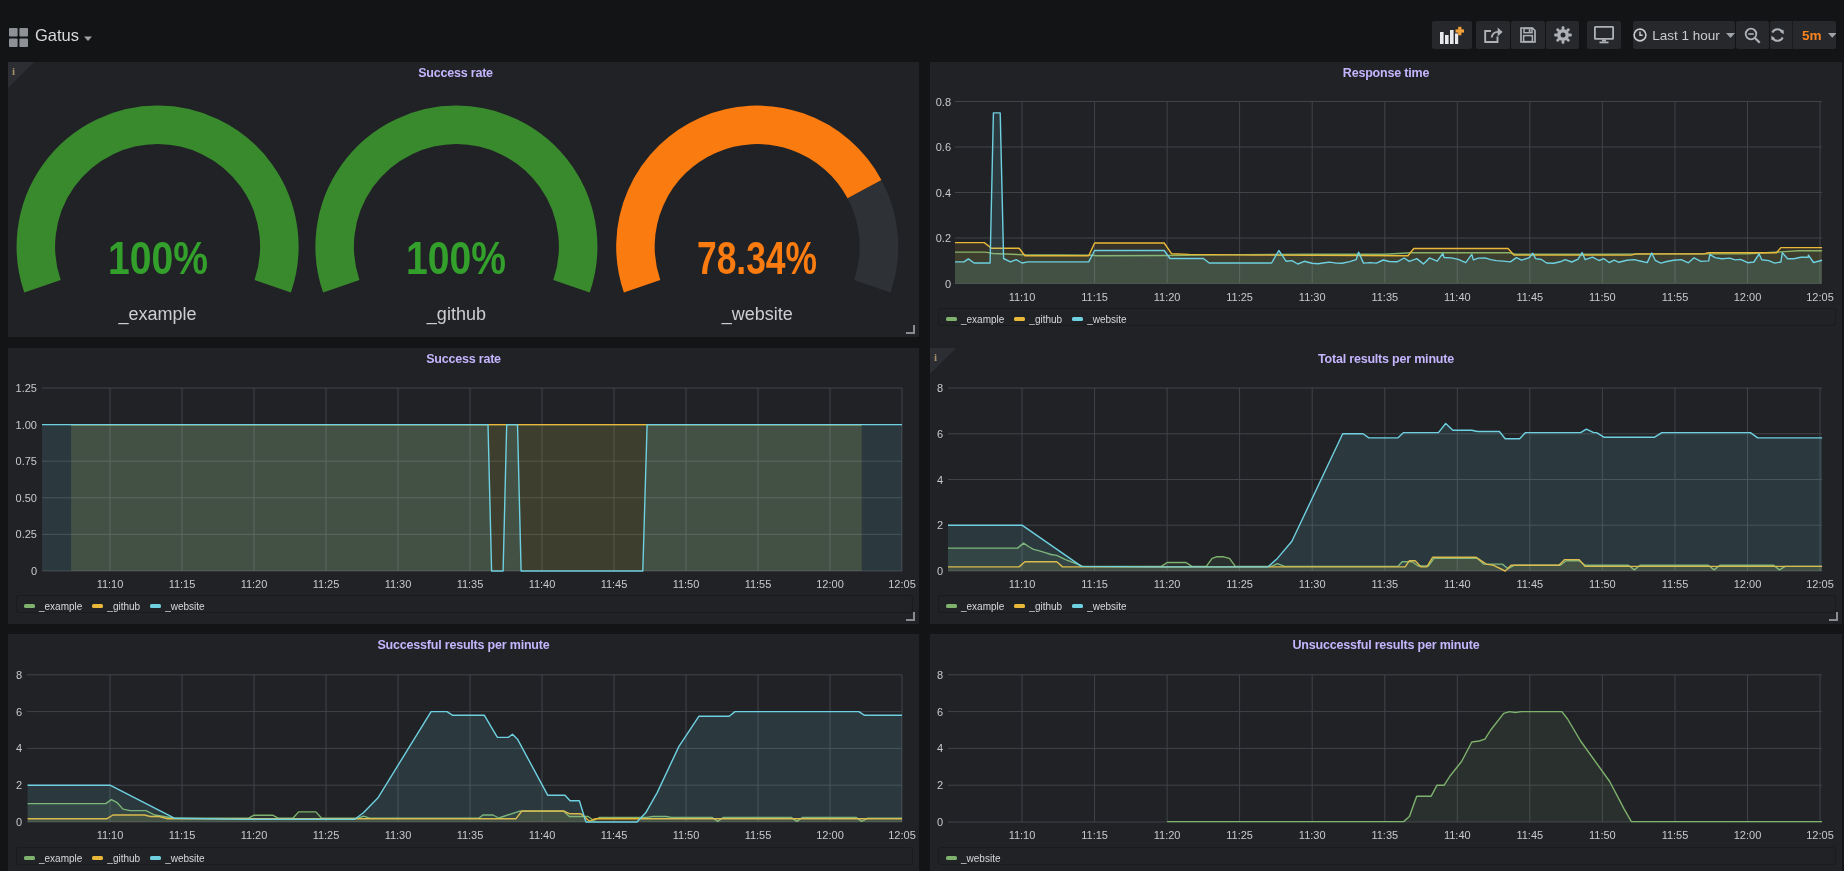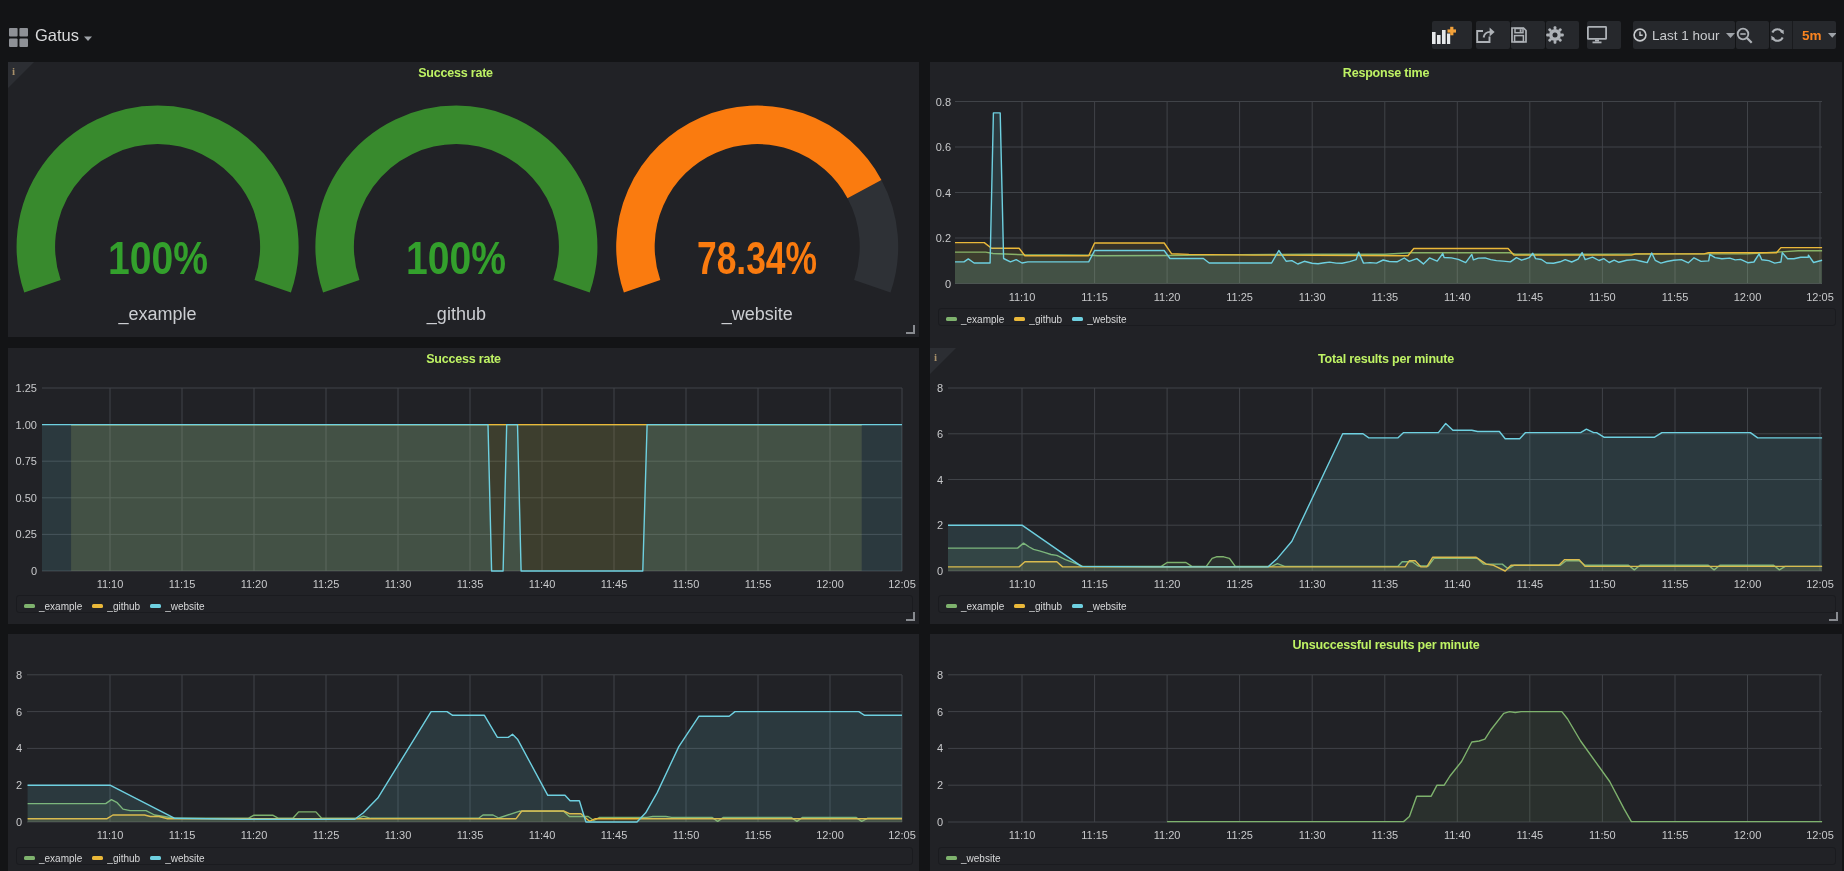--- a/index.html
+++ b/index.html
@@ -1,25 +1,25 @@
 <!DOCTYPE html>
 <html><head><meta charset="utf-8"><style>
 *{margin:0;padding:0;box-sizing:border-box}
 html,body{width:1844px;height:871px;overflow:hidden;background:#131416;
   font-family:"Liberation Sans",sans-serif;}
 .nav{position:absolute;left:0;top:16px;width:1844px;height:52px}
 .brand{position:absolute;left:35px;top:10px;font-size:16.5px;color:#d8d9da}
 .nbtn{position:absolute;top:5px;height:28px;background:#26282c;border-radius:2px;
-  display:flex;align-items:center;}
+  display:flex;align-items:center;justify-content:center}
 .tptxt{font-size:13.5px;color:#c9cbce;white-space:nowrap}
 .rtxt{font-size:13.5px;font-weight:bold;color:#fa8420}
 .rdiv{width:1px;height:28px;background:#1a1b1e;margin:0 9px 0 7px}
 .panel{position:absolute;background:#212226;overflow:hidden}
 .panel svg{position:absolute;left:0;top:0}
-.ptitle{position:absolute;left:0;right:0;top:4px;text-align:center;color:#bef264;
+.ptitle{position:absolute;left:0;right:0;top:4px;text-align:center;color:#c4b5fd;
   font-size:12.5px;font-weight:bold;z-index:3;letter-spacing:-0.2px}
 .cinfo{position:absolute;left:0;top:0;z-index:4}
 .itxt{font-family:"Liberation Serif",serif;font-weight:bold;font-size:11px;fill:#a8906a}
 .tick{font-size:11px;fill:#c8c9cb;font-family:"Liberation Sans",sans-serif}
 .legend{position:absolute;left:16px;right:8px;height:16px;display:flex;align-items:center;z-index:3}
 .litem{display:flex;align-items:center;margin-right:10px;font-size:10px;color:#d8d9da}
 .lsw{display:inline-block;width:11px;height:4px;border-radius:1.5px;margin-right:4px}
 .gval{position:absolute;top:173px;width:300px;text-align:center;font-size:46px;line-height:46px;font-weight:bold}
 .glab{position:absolute;top:242px;width:300px;text-align:center;font-size:18px;color:#ccced2}
 </style></head>
@@ -304,20 +304,21 @@
     <div class="legend" style="top:250px">
       <span class="litem"><span class="lsw" style="background:#7EB26D"></span>_example</span>
       <span class="litem"><span class="lsw" style="background:#EAB839"></span>_github</span>
       <span class="litem"><span class="lsw" style="background:#6ED0E0"></span>_website</span>
     </div>
     <svg style="position:absolute;left:auto;top:auto;right:4px;bottom:3px" width="10" height="10">
       <path d="M1 9 L9 9 L9 1" fill="none" stroke="#888b90" stroke-width="2"></path>
     </svg>
   </div>
 <div class="panel" style="left:8px;top:634px;width:911px;height:246px">
+    <div class="ptitle">Successful results per minute</div>
     <svg width="911" height="246" viewBox="0 0 911 246">
       <line x1="19" y1="188.0" x2="894" y2="188.0" stroke="#404348" stroke-width="1"></line>
 <line x1="19" y1="151.2" x2="894" y2="151.2" stroke="#404348" stroke-width="1"></line>
 <line x1="19" y1="114.4" x2="894" y2="114.4" stroke="#404348" stroke-width="1"></line>
 <line x1="19" y1="77.6" x2="894" y2="77.6" stroke="#404348" stroke-width="1"></line>
 <line x1="19" y1="40.8" x2="894" y2="40.8" stroke="#404348" stroke-width="1"></line>
 <line x1="102.0" y1="41" x2="102.0" y2="188" stroke="#404348" stroke-width="1"></line>
 <line x1="174.0" y1="41" x2="174.0" y2="188" stroke="#404348" stroke-width="1"></line>
 <line x1="246.0" y1="41" x2="246.0" y2="188" stroke="#404348" stroke-width="1"></line>
 <line x1="318.0" y1="41" x2="318.0" y2="188" stroke="#404348" stroke-width="1"></line>

